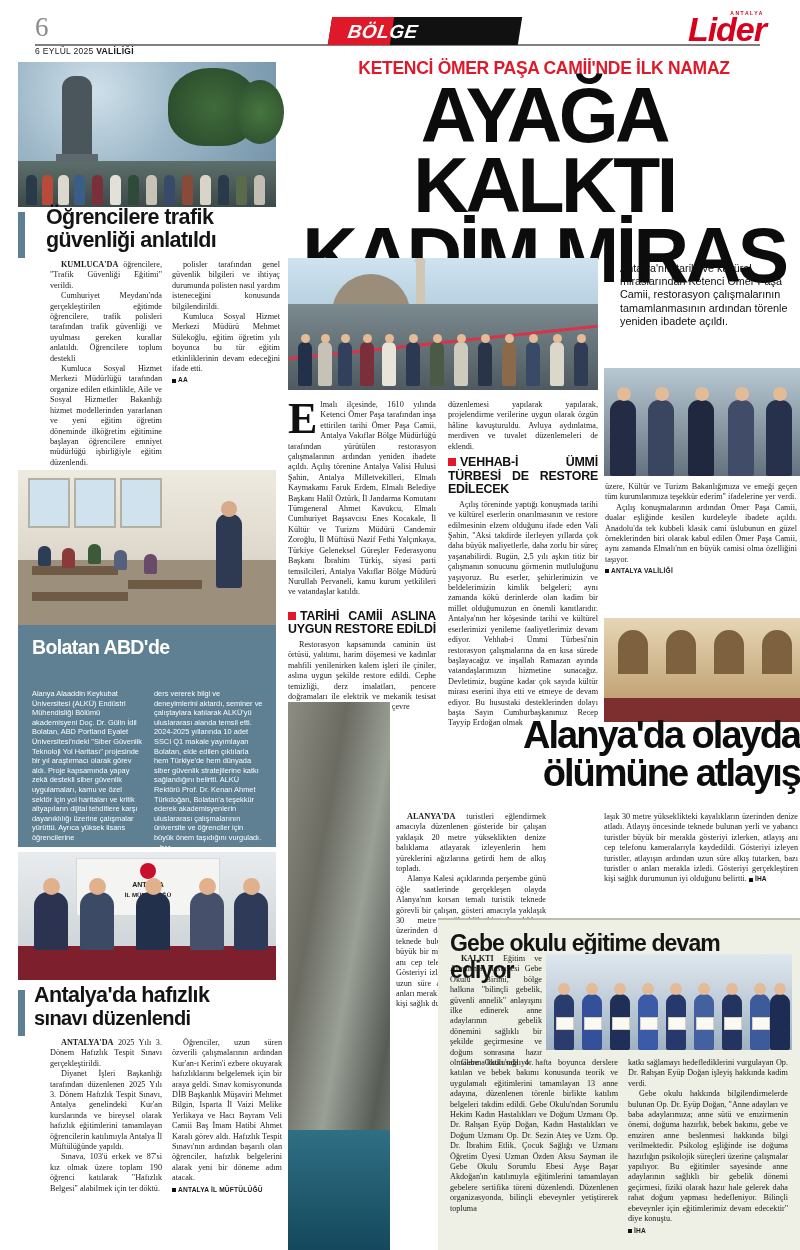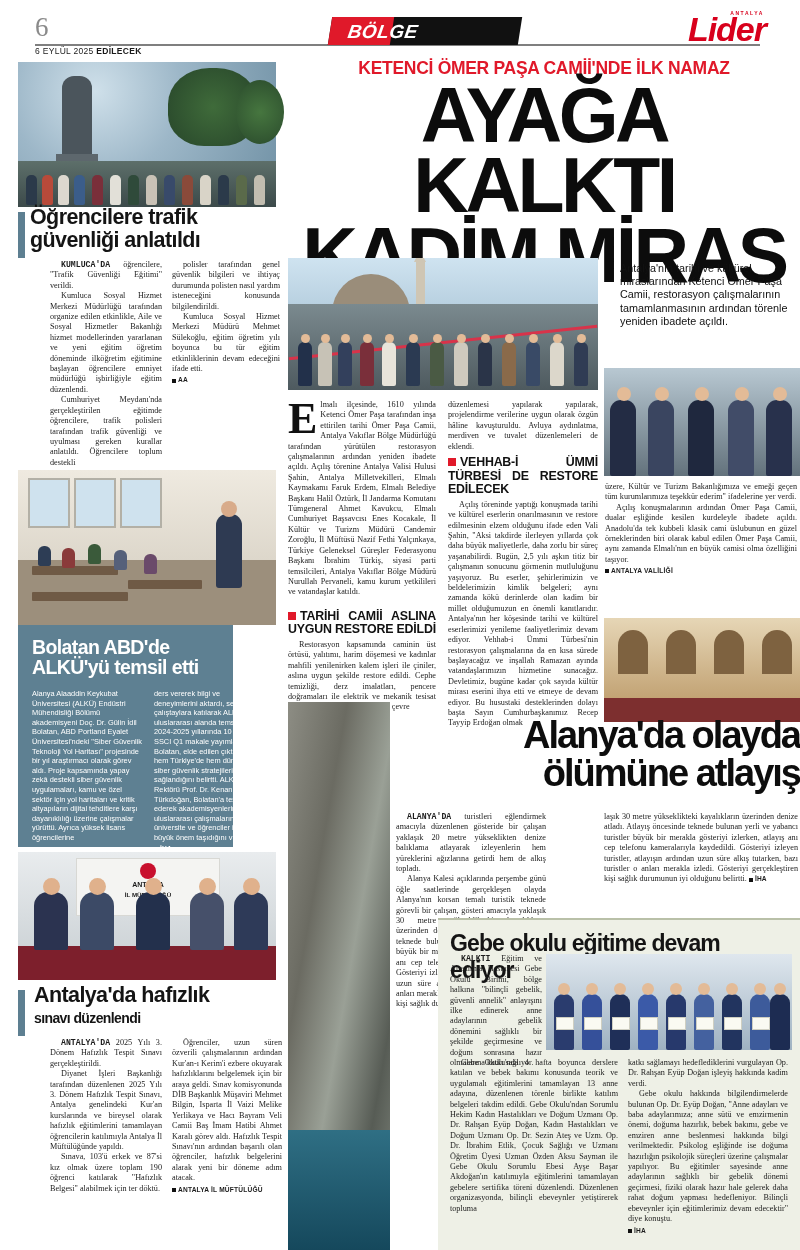--- a/index.html
+++ b/index.html
@@ -13,21 +13,21 @@
   .dateline{position:absolute;left:35px;top:46px;font-size:8.5px;letter-spacing:.3px;color:#1a1a1a;font-family:"Liberation Sans",sans-serif;}
   .dateline b{font-weight:bold;}
   .bolge{position:absolute;left:330px;top:17px;width:190px;height:28px;transform:skewX(-9deg);background:#111;}
   .bolge-red{position:absolute;left:0;top:0;width:62px;height:28px;background:#e0192a;}
   .bolge-txt{position:absolute;left:18px;top:4px;font-size:19px;font-weight:bold;font-style:italic;color:#fff;letter-spacing:.5px;font-family:"Liberation Sans",sans-serif;}
   .logo{position:absolute;right:34px;top:10px;text-align:right;}
   .logo-top{font-size:5px;font-weight:bold;letter-spacing:1.6px;color:#d8001c;margin-right:2px;}
   .logo-main{font-size:34px;font-weight:bold;font-style:italic;color:#d8001c;letter-spacing:-1px;line-height:.82;font-family:"Liberation Sans",sans-serif;}
 
   
-  .serif{font-family:Liberation Mono, monospace;}
+  .serif{font-family:Liberation Serif, serif;}
   .body-col{font-family:"Liberation Serif",serif;font-size:8.2px;line-height:10.4px;text-align:justify;color:#1c1c1c;}
   .body-col p{margin:0;text-indent:11px;}
   .body-col p.first{text-indent:11px;}
   .src{font-size:6.6px;font-family:"Liberation Sans",sans-serif;font-weight:bold;letter-spacing:.2px;}
   .sq{display:inline-block;width:4px;height:4px;background:#111;margin-right:2px;vertical-align:middle;}
 
   
   .p1{position:absolute;left:18px;top:62px;width:258px;height:145px;background:linear-gradient(#9fb6c4 0%,#7e9ab0 45%,#55707f 100%);}
   .p1 .sky{position:absolute;inset:0;background:
      radial-gradient(circle at 30% 20%, #cfe0ea 0%, #9db7c8 40%, #6e8fa3 100%);}
@@ -49,21 +49,21 @@
   .p2{position:absolute;left:18px;top:470px;width:258px;height:155px;background:#d8d2c6;overflow:hidden;}
   .p2 .wall{position:absolute;left:0;top:0;width:100%;height:58%;background:linear-gradient(#efeae0,#ddd7cb);}
   .p2 .floor{position:absolute;left:0;bottom:0;width:100%;height:42%;background:#9c8f7c;}
   .p2 .win{position:absolute;top:8px;width:38px;height:46px;background:#cfe2ee;border:2px solid #b3b0a6;}
   .p2 .desk{position:absolute;height:9px;background:#6f5a45;border-radius:1px;}
   .p2 .pupil{position:absolute;width:13px;height:20px;border-radius:6px 6px 2px 2px;}
   .p2 .teacher{position:absolute;right:34px;top:44px;width:26px;height:74px;background:#2e3a52;border-radius:11px 11px 3px 3px;}
   .p2 .teacher:before{content:"";position:absolute;left:5px;top:-13px;width:16px;height:16px;border-radius:50%;background:#d8ab8a;}
 
   
-  .tealblock{position:absolute;left:18px;top:625px;width:215px;height:222px;background:#5e8092;color:#fff;}
+  .tealblock{position:absolute;left:18px;top:625px;width:258px;height:222px;background:#5e8092;color:#fff;}
   .tealblock h2{margin:0;padding:12px 14px 0 14px;font-family:"Liberation Sans",sans-serif;font-weight:bold;font-size:19.5px;line-height:20px;letter-spacing:-.6px;color:#fff;}
   .teal-body{position:absolute;left:14px;top:64px;width:232px;column-count:2;column-gap:12px;font-family:"Liberation Sans",sans-serif;font-size:7.4px;line-height:9.6px;color:#fff;text-align:left;}
   .teal-body p{margin:0;}
 
   
   .p3{position:absolute;left:18px;top:852px;width:258px;height:128px;background:#cdd3d6;overflow:hidden;}
   .p3 .bg{position:absolute;inset:0;background:linear-gradient(#e9ecee,#c6cdd1);}
   .p3 .banner{position:absolute;left:58px;top:6px;width:142px;height:56px;background:#f4f4f2;border:1px solid #d8d8d4;}
   .p3 .banner .t1{position:absolute;left:0;right:0;top:22px;text-align:center;font-size:7px;font-weight:bold;color:#1b1b1b;font-family:"Liberation Sans",sans-serif;}
   .p3 .banner .t2{position:absolute;left:0;right:0;top:32px;text-align:center;font-size:6.2px;font-weight:bold;color:#1b1b1b;font-family:"Liberation Sans",sans-serif;}
@@ -121,21 +121,21 @@
   .colbox{position:absolute;}
 </style>
 </head>
 <body>
 
 <div class="page">
 
   <div class="masthead">
     <div class="pagenum">6</div>
     <div class="mast-rule"></div>
-    <div class="dateline"><span>6 EYLÜL 2025 </span><b>EDİLECEK</b></div>
+    <div class="dateline"><span>6 EYLÜL 2025 </span><b>VALİLİĞİ</b></div>
     <div class="bolge">
       <div class="bolge-red"></div>
       <div class="bolge-txt">BÖLGE</div>
     </div>
     <div class="logo">
       <div class="logo-top">ANTALYA</div>
       <div class="logo-main">Lider</div>
     </div>
   </div>
 
@@ -157,29 +157,29 @@
       <span class="k" style="left:146px;background:#384a6a"></span>
       <span class="k" style="left:164px;background:#8a4a3a"></span>
       <span class="k" style="left:182px;background:#d9d4c8"></span>
       <span class="k" style="left:200px;background:#2b3a4a"></span>
       <span class="k" style="left:218px;background:#5a6a4a"></span>
       <span class="k" style="left:236px;background:#c2bdb0"></span>
     </div>
   </div>
 
   <div class="tealbar" style="left:18px;top:212px;width:7px;height:46px;"></div>
-  <div style="position:absolute;left:30px;top:206px;width:244px;" class="hl-left">
+  <div style="position:absolute;left:46px;top:206px;width:244px;" class="hl-left">
     <div style="font-size:21.5px;line-height:23px;">Öğrencilere trafik</div>
     <div style="font-size:21.5px;line-height:23px;">güvenliği anlatıldı</div>
   </div>
 
   <div class="body-col colbox" style="left:50px;top:260px;width:112px;">
     <p class="first"><b class="serif">KUMLUCA'DA</b> <span>öğrencilere, "Trafik Güvenliği Eğitimi" verildi.</span></p>
+    <p>Cumhuriyet Meydanı'nda gerçekleştirilen eğitimde öğrencilere, trafik polisleri tarafından trafik güvenliği ve uyulması gereken kurallar anlatıldı. Öğrencilere toplum destekli</p>
     <p>Kumluca Sosyal Hizmet Merkezi Müdürlüğü tarafından organize edilen etkinlikle, Aile ve Sosyal Hizmetler Bakanlığı hizmet modellerinden yararlanan ve yeni eğitim öğretim döneminde ilköğretim eğitimine başlayan öğrencilere emniyet müdürlüğü işbirliğiyle eğitim düzenlendi.</p>
-    <p>Cumhuriyet Meydanı'nda gerçekleştirilen eğitimde öğrencilere, trafik polisleri tarafından trafik güvenliği ve uyulması gereken kurallar anlatıldı. Öğrencilere toplum destekli</p>
   </div>
   <div class="body-col colbox" style="left:172px;top:260px;width:108px;">
     <p class="first">polisler tarafından genel güvenlik bilgileri ve ihtiyaç durumunda polisten nasıl yardım isteneceğini konusunda bilgilendirildi.</p>
     <p>Kumluca Sosyal Hizmet Merkezi Müdürü Mehmet Sülekoğlu, eğitim öğretim yılı boyunca bu tür eğitim etkinliklerinin devam edeceğini ifade etti.</p>
     <p style="text-indent:0;margin-top:1px;"><span class="sq"></span><span class="src">AA</span></p>
   </div>
 
   <div class="p2">
     <div class="wall"></div>
     <div class="floor"></div>
@@ -193,21 +193,20 @@
     <div class="pupil" style="left:44px;top:78px;background:#8a3a3a;"></div>
     <div class="pupil" style="left:70px;top:74px;background:#3a5a3a;"></div>
     <div class="pupil" style="left:96px;top:80px;background:#55607a;"></div>
     <div class="pupil" style="left:126px;top:84px;background:#6a4a6a;"></div>
     <div class="teacher"></div>
   </div>
 
   <div class="tealblock">
     <h2>
       <span style="display:block;">Bolatan ABD'de</span>
-      <span style="display:block;">ALKÜ'yü temsil etti</span>
     </h2>
     <div class="teal-body">
       <p>Alanya Alaaddin Keykubat Üniversitesi (ALKÜ) Endüstri Mühendisliği Bölümü akademisyeni Doç. Dr. Gülin İdil Bolatan, ABD Portland Eyalet Üniversitesi'ndeki "Siber Güvenlik Teknoloji Yol Haritası" projesinde bir yıl araştırmacı olarak görev aldı. Proje kapsamında yapay zekâ destekli siber güvenlik uygulamaları, kamu ve özel sektör için yol haritaları ve kritik altyapıların dijital tehditlere karşı dayanıklılığı üzerine çalışmalar yürüttü. Ayrıca yüksek lisans öğrencilerine</p>
       <p>ders vererek bilgi ve deneyimlerini aktardı, seminer ve çalıştaylara katılarak ALKÜ'yü uluslararası alanda temsil etti. 2024-2025 yıllarında 10 adet SSCI Q1 makale yayımlayan Bolatan, elde edilen çıktılarla hem Türkiye'de hem dünyada siber güvenlik stratejilerine katkı sağlandığını belirtti. ALKÜ Rektörü Prof. Dr. Kenan Ahmet Türkdoğan, Bolatan'a teşekkür ederek akademisyenlerin uluslararası çalışmalarının üniversite ve öğrenciler için büyük önem taşıdığını vurguladı.</p>
       <p style="margin-top:1px;"><span class="sq" style="background:#fff;"></span><span class="src">İHA</span></p>
     </div>
   </div>
 
   <div class="p3">
     <div class="bg"></div>
@@ -220,21 +219,21 @@
     <div class="man" style="left:16px;background:#2b3350;"></div>
     <div class="man" style="left:62px;background:#3c4a66;"></div>
     <div class="man" style="left:118px;background:#23304c;"></div>
     <div class="man" style="left:172px;background:#46506a;"></div>
     <div class="man" style="left:216px;background:#2e3a58;"></div>
   </div>
 
   <div class="tealbar" style="left:18px;top:990px;width:7px;height:46px;"></div>
   <div style="position:absolute;left:34px;top:984px;width:250px;" class="hl-left">
     <div style="font-size:21.5px;line-height:23px;">Antalya'da hafızlık</div>
-    <div style="font-size:14px;line-height:23px;">sınavı düzenlendi</div>
+    <div style="font-size:20px;line-height:23px;">sınavı düzenlendi</div>
   </div>
 
   <div class="body-col colbox" style="left:50px;top:1038px;width:112px;">
     <p class="first"><b class="serif">ANTALYA'DA</b> <span>2025 Yılı 3. Dönem Hafızlık Tespit Sınavı gerçekleştirildi.</span></p>
     <p>Diyanet İşleri Başkanlığı tarafından düzenlenen 2025 Yılı 3. Dönem Hafızlık Tespit Sınavı, Antalya genelindeki Kur'an kurslarında ve bireysel olarak hafızlık eğitimlerini tamamlayan öğrencilerin katılımıyla Antalya İl Müftülüğünde yapıldı.</p>
     <p>Sınava, 103'ü erkek ve 87'si kız olmak üzere toplam 190 öğrenci katılarak "Hafızlık Belgesi" alabilmek için ter döktü.</p>
   </div>
   <div class="body-col colbox" style="left:172px;top:1038px;width:110px;">
     <p class="first">Öğrenciler, uzun süren özverili çalışmalarının ardından Kur'an-ı Kerim'i ezbere okuyarak hafızlıklarını belgelemek için bir araya geldi. Sınav komisyonunda DİB Başkanlık Müşaviri Mehmet Bilgin, Isparta İl Vaizi Melike Yerlikaya ve Hacı Bayram Veli Camii Baş İmam Hatibi Ahmet Karalı görev aldı. Hafızlık Tespit Sınavı'nın ardından başarılı olan öğrenciler, hafızlık belgelerini alarak yeni bir döneme adım atacak.</p>
     <p style="text-indent:0;margin-top:1px;"><span class="sq"></span><span class="src">ANTALYA İL MÜFTÜLÜĞÜ</span></p>

